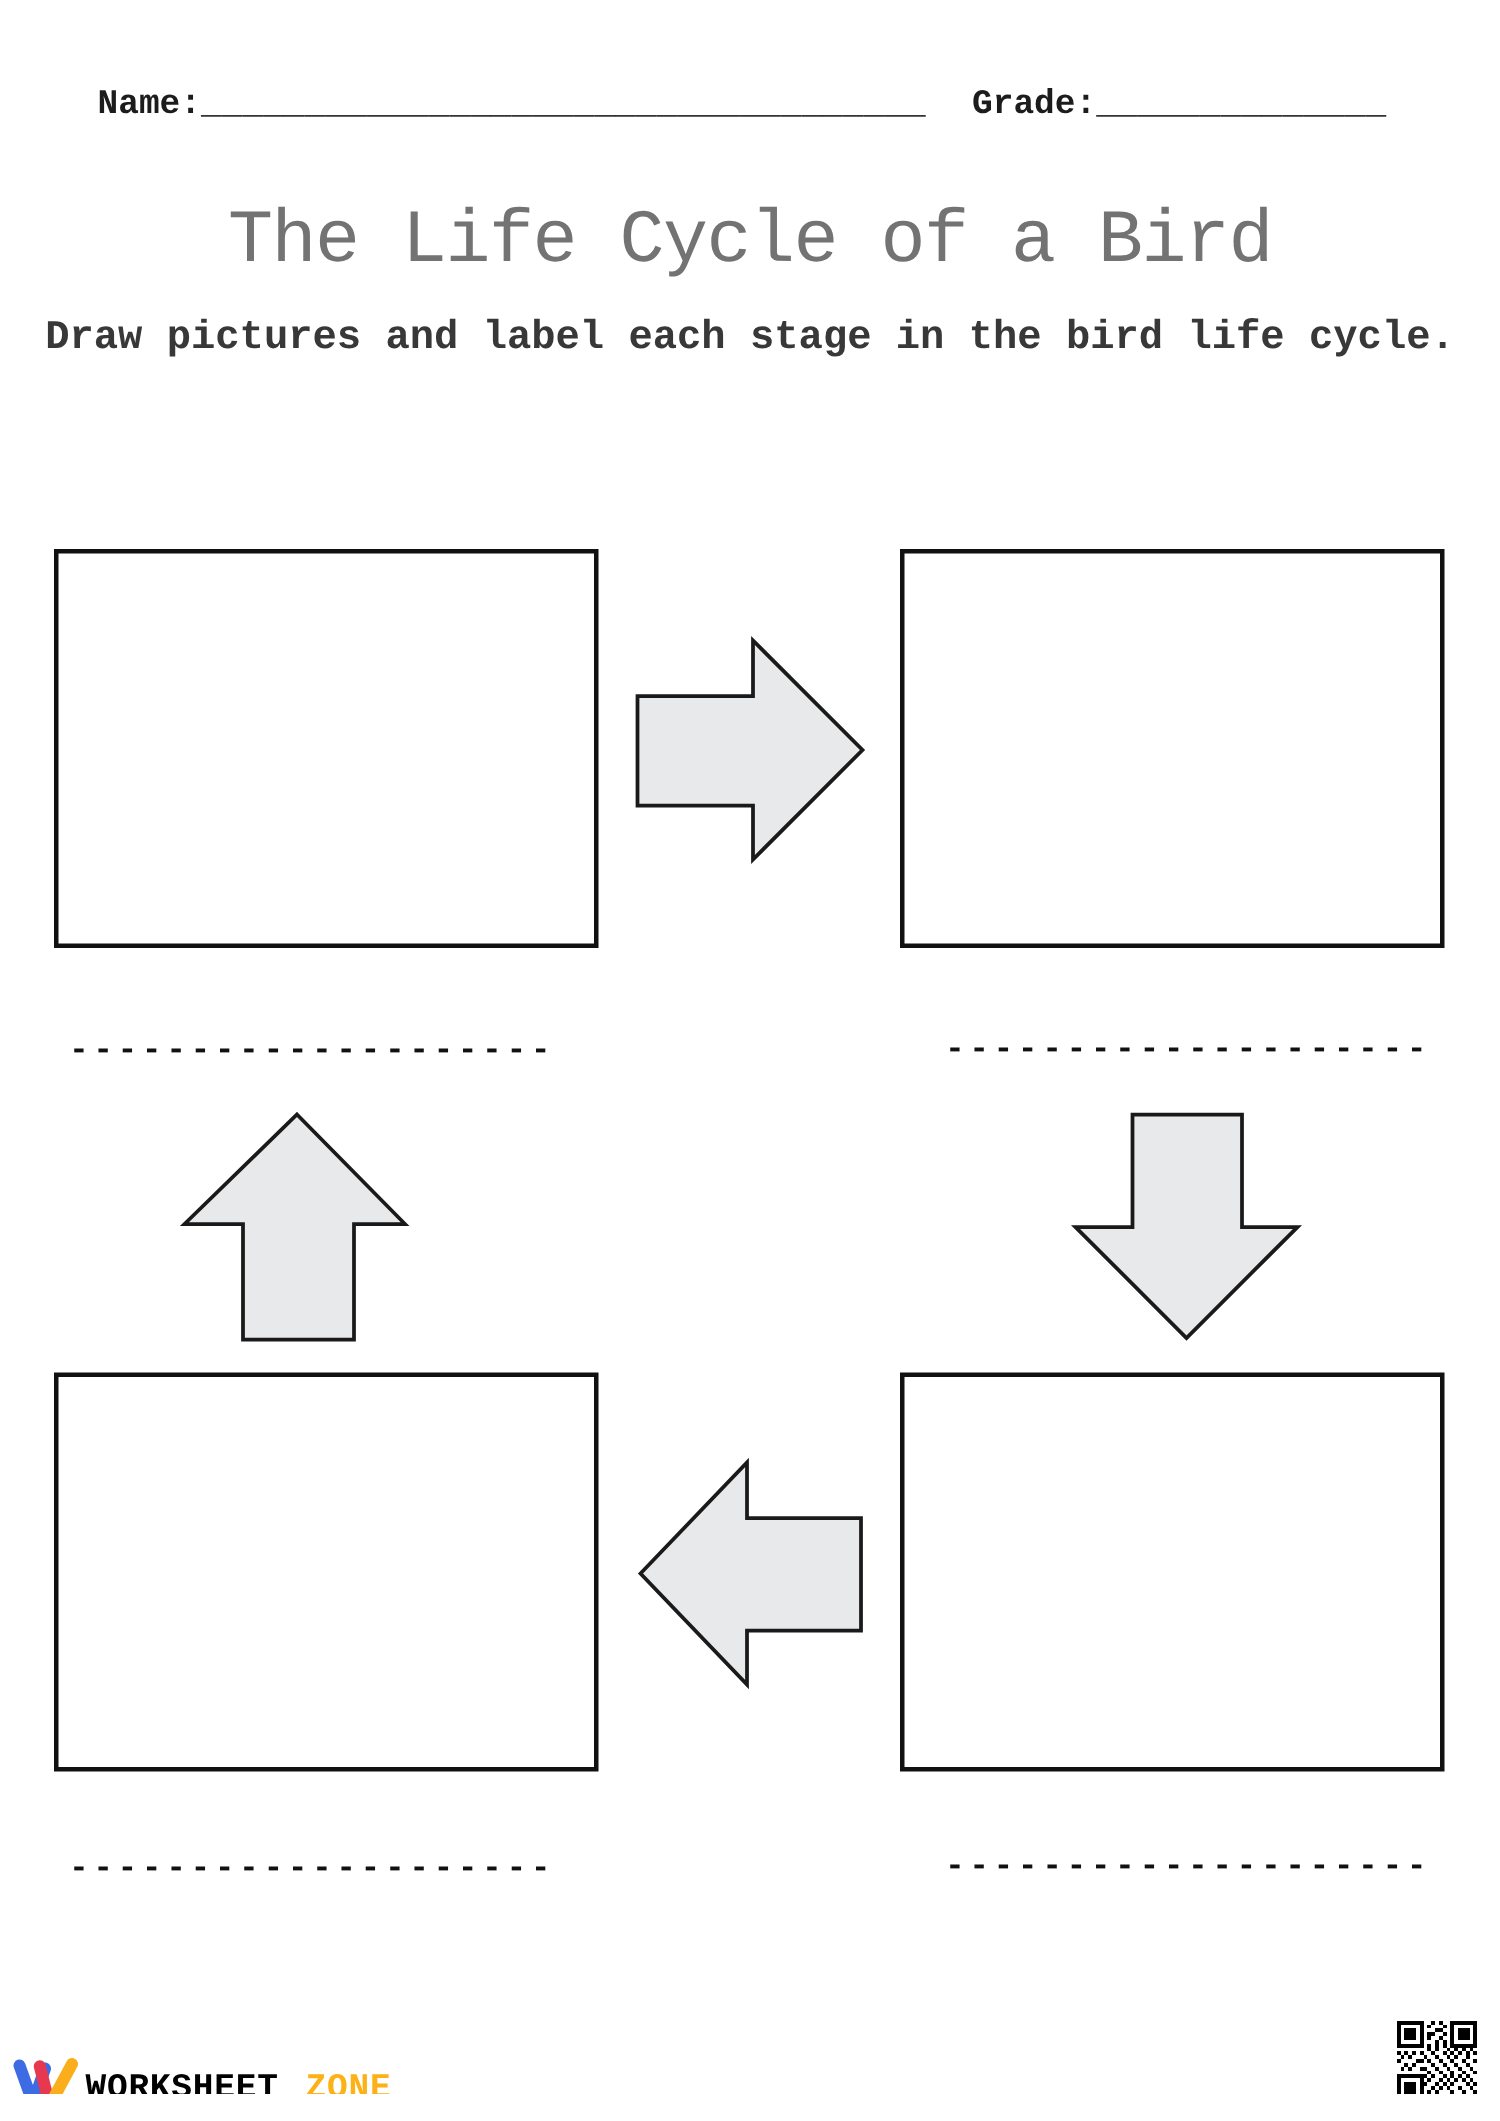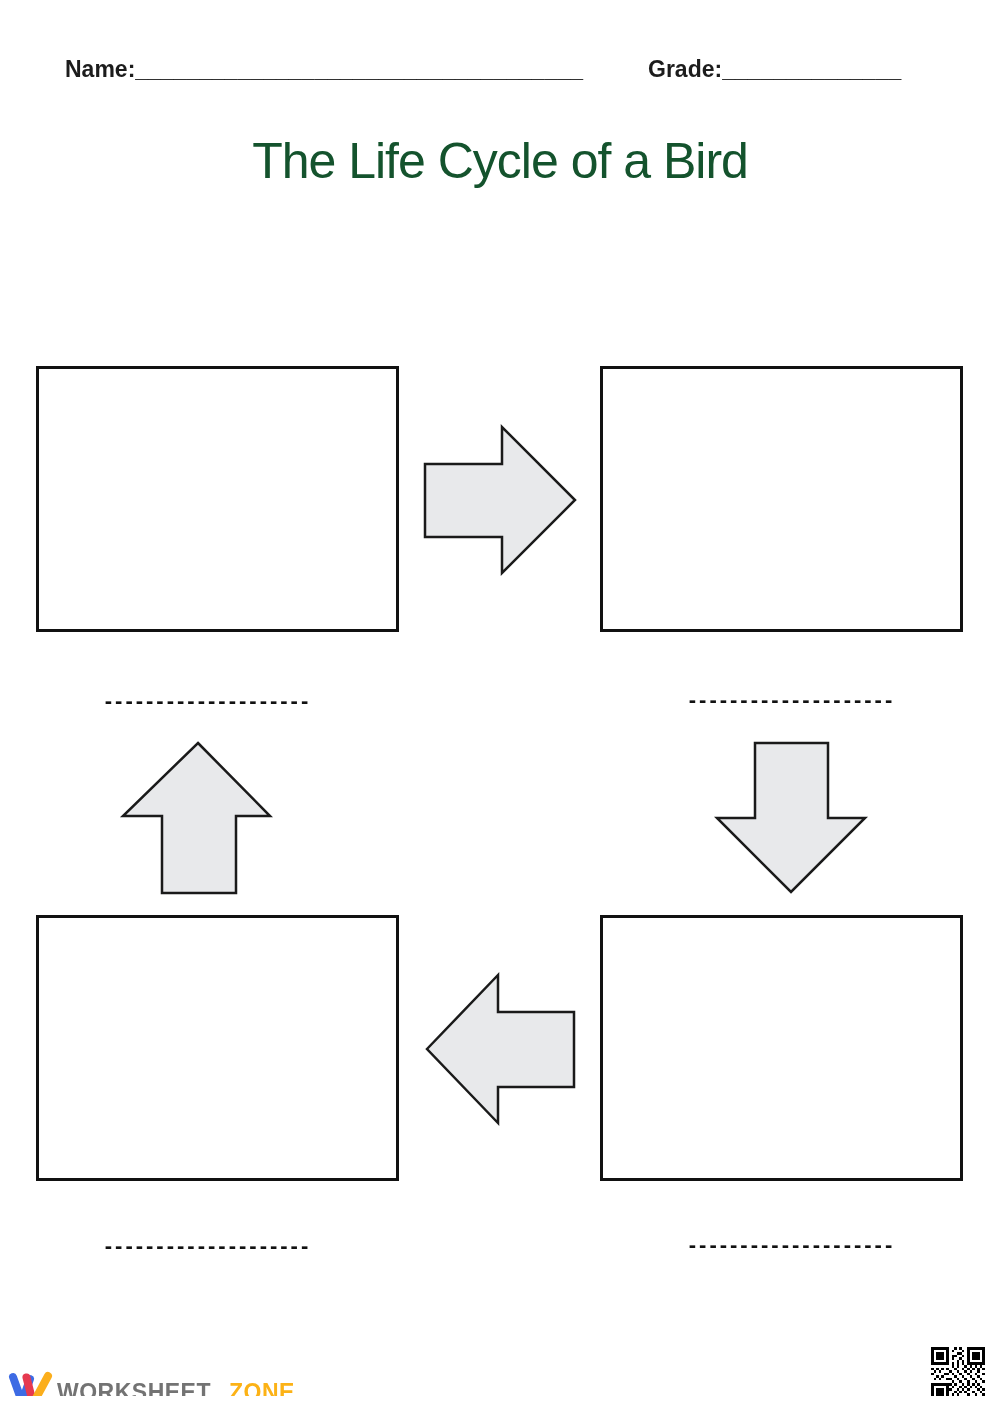--- a/index.html
+++ b/index.html
@@ -1,33 +1,33 @@
 <!DOCTYPE html>
 <html><head>
 <meta charset="utf-8">
 <style>
   html,body{margin:0;padding:0;background:#ffffff;}
   .page{
     position:relative;
     width:1000px;height:1396px;
     background:#ffffff;
-    font-family:Liberation Sans, sans-serif;
+    font-family:Liberation Mono, monospace;
     overflow:hidden;
   }
   
   .hdr{position:absolute;top:56px;left:0;width:1000px;height:30px;
        font-size:23px;font-weight:bold;color:#1c1c1c;}
   .hdr .name-group{position:absolute;left:65px;top:0;white-space:nowrap;}
   .hdr .grade-group{position:absolute;left:648px;top:0;white-space:nowrap;}
   .hdr .line{font-weight:bold;letter-spacing:0;}
   
   .title{
     position:absolute;top:134px;left:0;width:1000px;
     text-align:center;font-size:50px;font-weight:400;
-    letter-spacing:-1px;color:#14532d;line-height:1.1;
+    letter-spacing:-1px;color:#737373;line-height:1.1;
   }
   .instructions{
     position:absolute;top:210px;left:0;width:1000px;
     text-align:center;font-size:27px;font-weight:bold;
     color:#383838;line-height:1.2;
   }
   
   .stage-box{
     position:absolute;width:363px;height:266px;
     border:3px solid #111;background:#fff;box-sizing:border-box;
@@ -49,40 +49,41 @@
   .ll-4{left:792px;top:1234px;}
   
   .arrows{position:absolute;left:0;top:0;width:1000px;height:1414px;pointer-events:none;}
   .arrows polygon{fill:#e8e9eb;stroke:#1a1a1a;stroke-width:2.5;stroke-linejoin:miter;}
   
   .footer-logo{position:absolute;left:8px;top:1370px;width:46px;height:40px;}
   .brand{
     position:absolute;left:57px;top:1379px;white-space:nowrap;
     font-size:23px;font-weight:bold;letter-spacing:0.5px;
   }
-  .brand .w1{color:#737373;margin-top:37px;}
+  .brand .w1{color:#000000;margin-top:37px;}
   .brand .w2{color:#FCB216;margin-left:18px;}
   .scan-text{
     position:absolute;left:553px;top:1378px;white-space:nowrap;
     font-size:26px;font-weight:400;color:#212121;
   }
   .qr{position:absolute;left:926px;top:1342px;width:64px;height:64px;background:#fff;}
   .qr svg{width:100%;height:100%;display:block;}
 </style>
 </head>
 <body>
 
 <div class="page">
 
   <div class="hdr">
     <span class="name-group"><span>Name:</span><span class="line">___________________________________</span></span>
     <span class="grade-group"><span>Grade:</span><span class="line">______________</span></span>
   </div>
 
   <div class="title">The Life Cycle of a Bird</div>
+  <div class="instructions">Draw pictures and label each stage in the bird life cycle.</div>
 
   <div class="stage-box box-tl"></div>
   <div class="stage-box box-tr"></div>
   <div class="stage-box box-bl"></div>
   <div class="stage-box box-br"></div>
 
   <div class="label-line ll-1">--------------------</div>
   <div class="label-line ll-2">--------------------</div>
   <div class="label-line ll-3">--------------------</div>
   <div class="label-line ll-4">--------------------</div>

